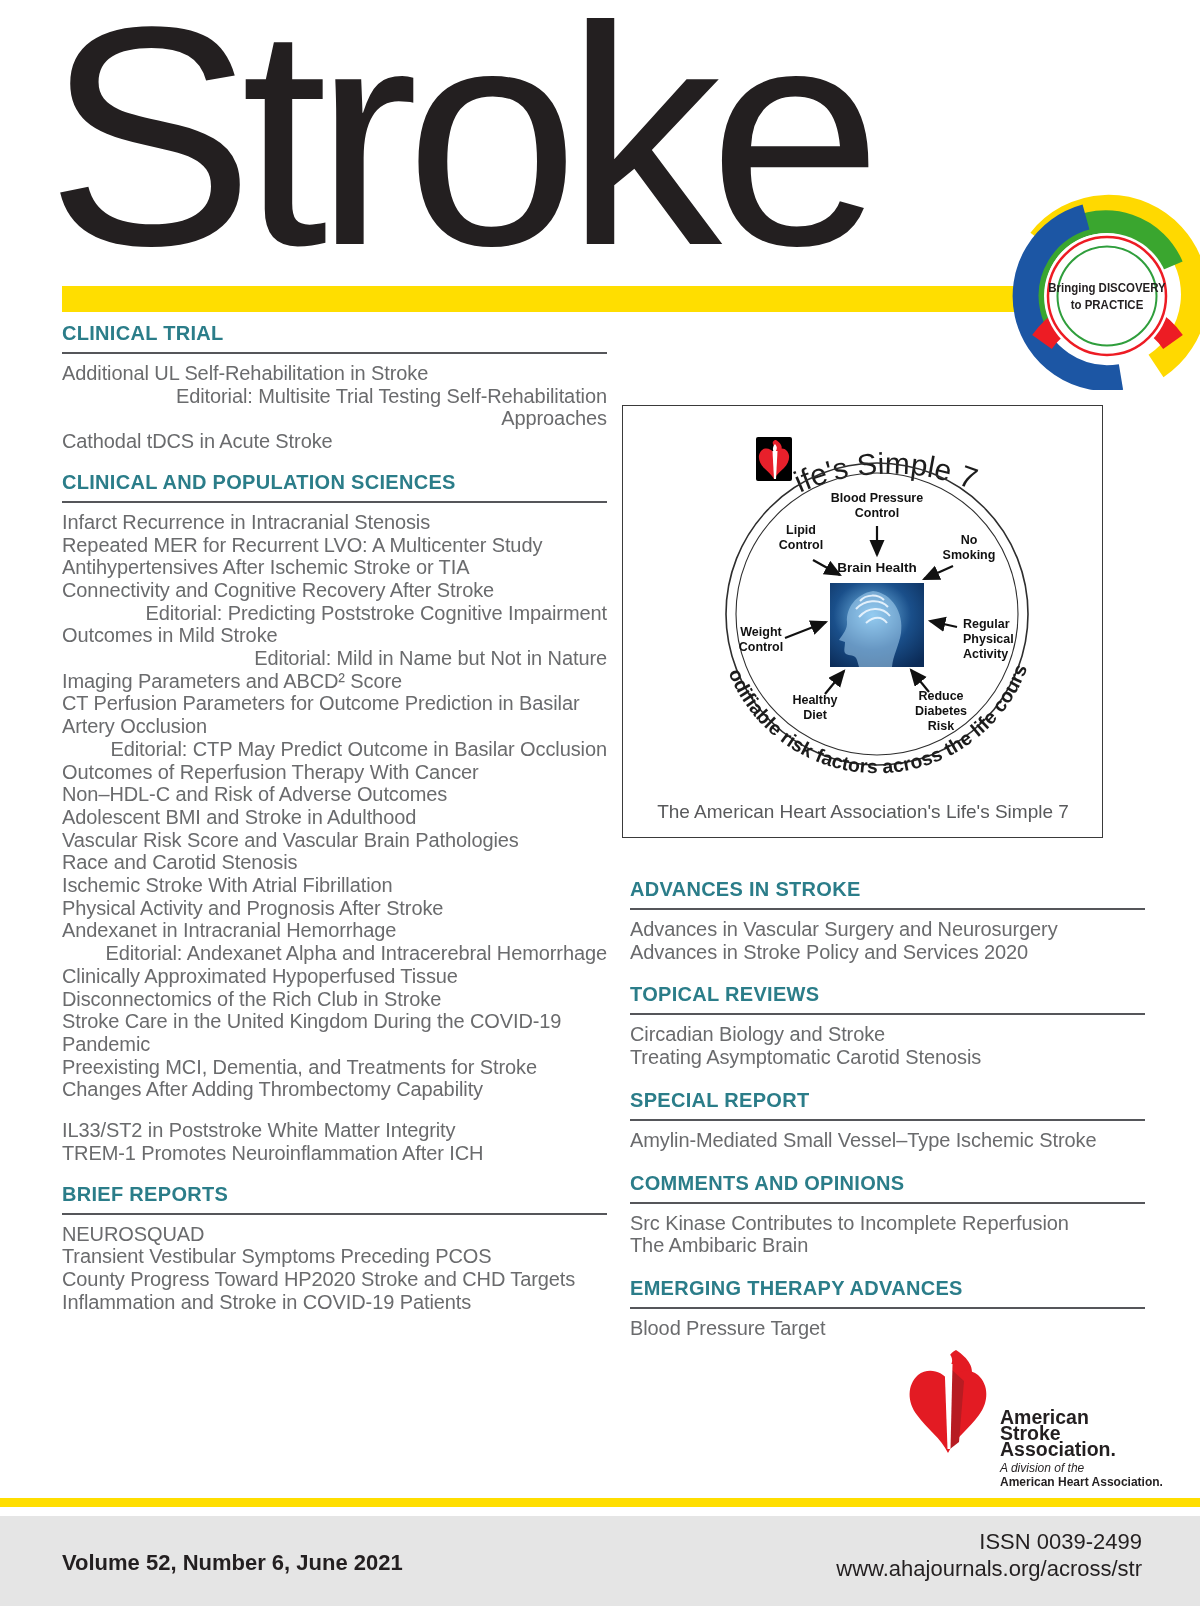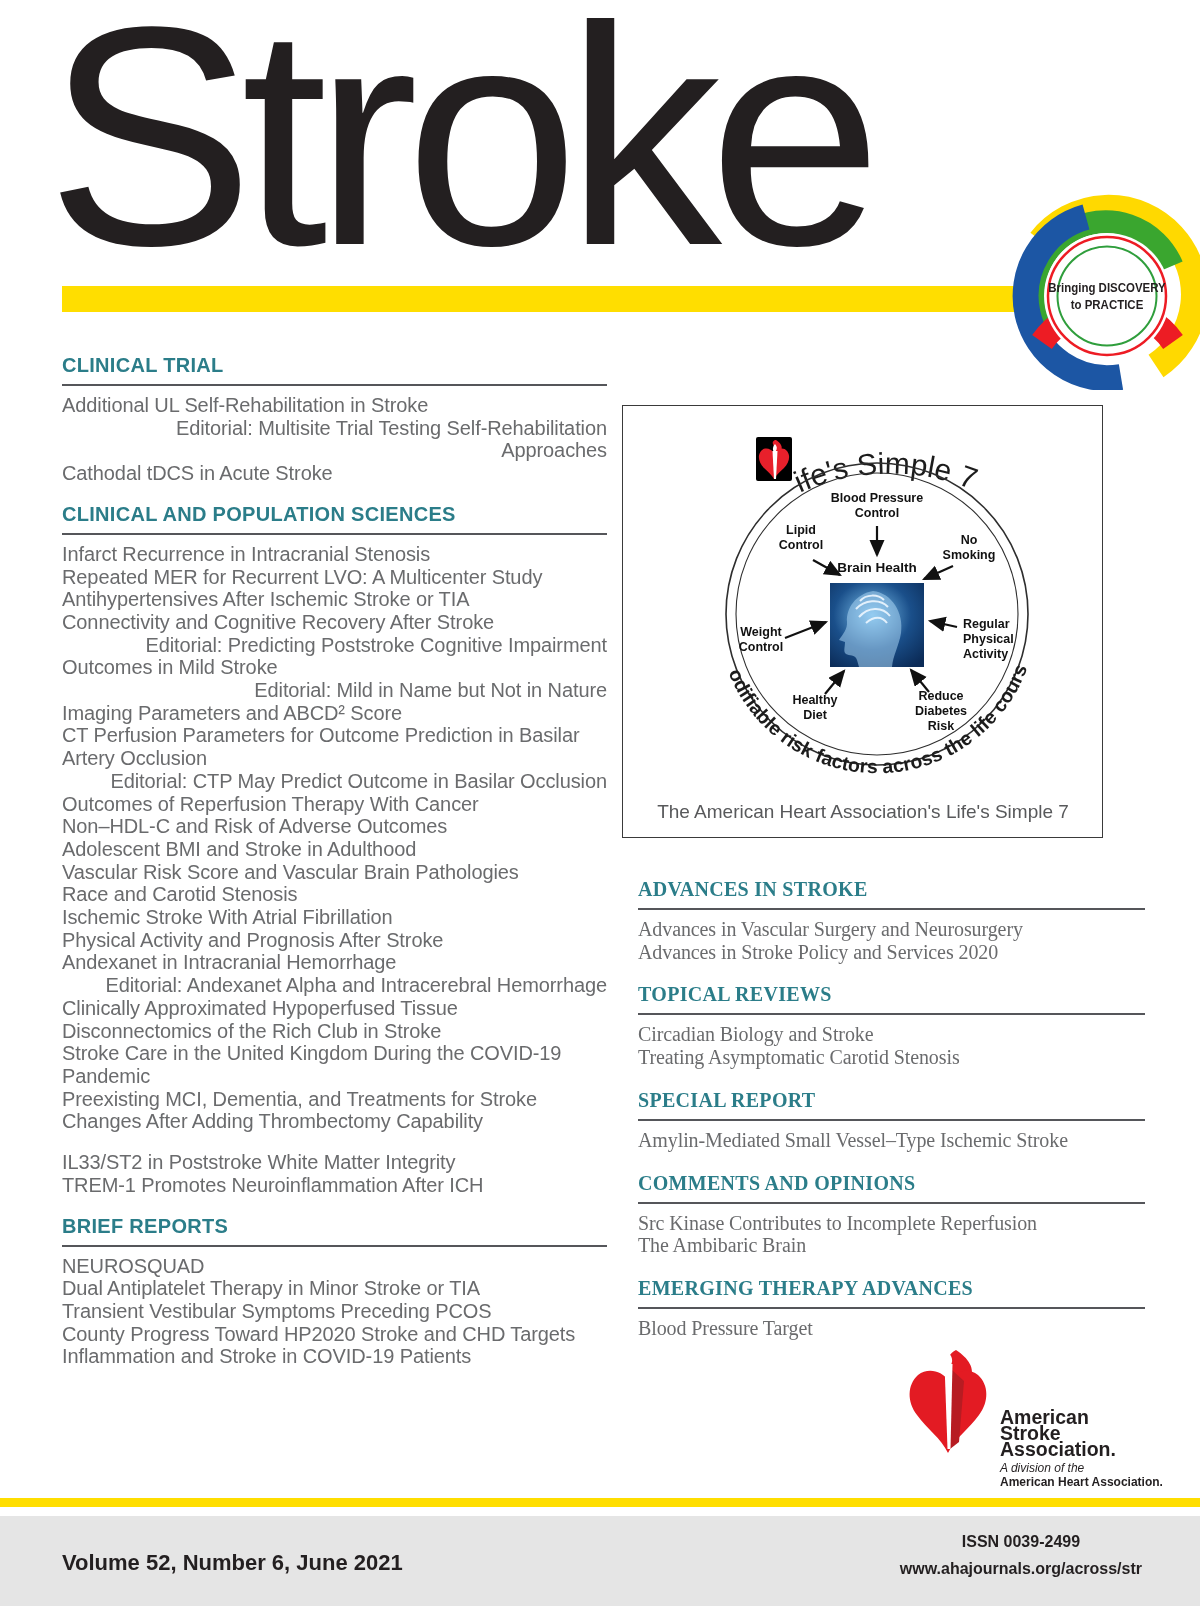--- a/index.html
+++ b/index.html
@@ -5,38 +5,38 @@
   html,body{margin:0;padding:0;background:#fff;}
   #page{position:relative;width:1200px;height:1606px;background:#fff;overflow:hidden;
         font-family:"Liberation Sans",sans-serif;color:#231f20;}
   
   #masthead{position:absolute;left:46px;top:-20px;margin:0;font-size:312px;line-height:1;
             font-weight:400;letter-spacing:-0.042em;color:#231f20;}
   .yellow-bar{position:absolute;left:62px;top:286px;width:958px;height:26px;background:#ffde00;}
   .badge{position:absolute;left:980px;top:175px;}
   
   .col{position:absolute;}
-  #left-col{left:62px;top:322px;width:545px;margin-top:32px;}
+  #left-col{left:62px;top:322px;width:545px;}
   #right-col{left:622px;top:878px;width:523px;}
   .toc-section{margin:0 0 18px 0;}
-  #right-col .toc-section{margin:0 0 20px 16px;font-family:Liberation Serif, serif;}
+  #right-col .toc-section{margin:0 0 20px 8px;}
   .toc-head{font-size:20px;line-height:1.15;font-weight:700;letter-spacing:0.3px;color:#2b7d89;
             border-bottom:2px solid #55565a;padding-bottom:7px;margin:0 0 8px 0;}
   .toc-item{font-size:20px;line-height:22.7px;letter-spacing:-0.1px;color:#6a6b6d;}
   .toc-item.indent{padding-left:30px;text-align:right;}
   
   #figure-box{position:absolute;left:622px;top:405px;width:481px;height:433px;
               border:1.5px solid #3a3a3a;box-sizing:border-box;background:#fff;}
   
   #asa-logo{position:absolute;left:888px;top:1336px;}
   
   .footer-thin{position:absolute;left:0;top:1498px;width:1200px;height:9px;background:#ffde00;}
   .footer-band{position:absolute;left:0;top:1516px;width:1200px;height:90px;background:#e5e5e5;}
   .footer-volume{position:absolute;left:62px;top:34px;font-size:22px;font-weight:700;color:#231f20;}
-  .footer-right{position:absolute;right:58px;top:12px;text-align:center;font-size:16px;font-weight:700;color:#231f20;line-height:27px;}
+  .footer-right{position:absolute;right:58px;top:12px;text-align:right;font-size:22px;font-weight:400;color:#231f20;line-height:27px;}
 </style>
 </head>
 <body>
 
 <div id="page">
 
   <h1 id="masthead">Stroke</h1>
 
   <div class="yellow-bar"></div>
 
@@ -88,21 +88,20 @@
         <div class="toc-item">Preexisting MCI, Dementia, and Treatments for Stroke</div>
         <div class="toc-item">Changes After Adding Thrombectomy Capability</div>
       </section>
       <section class="toc-section">
         <div class="toc-item">IL33/ST2 in Poststroke White Matter Integrity</div>
         <div class="toc-item">TREM-1 Promotes Neuroinflammation After ICH</div>
       </section>
       <section class="toc-section">
         <h2 class="toc-head">BRIEF REPORTS</h2>
         <div class="toc-item">NEUROSQUAD</div>
-        <div class="toc-item">Dual Antiplatelet Therapy in Minor Stroke or TIA</div>
         <div class="toc-item">Transient Vestibular Symptoms Preceding PCOS</div>
         <div class="toc-item">County Progress Toward HP2020 Stroke and CHD Targets</div>
         <div class="toc-item">Inflammation and Stroke in COVID-19 Patients</div>
       </section>
     </div>
 
   <div id="right-col" class="col">
       <section class="toc-section">
         <h2 class="toc-head">ADVANCES IN STROKE</h2>
         <div class="toc-item">Advances in Vascular Surgery and Neurosurgery</div>

